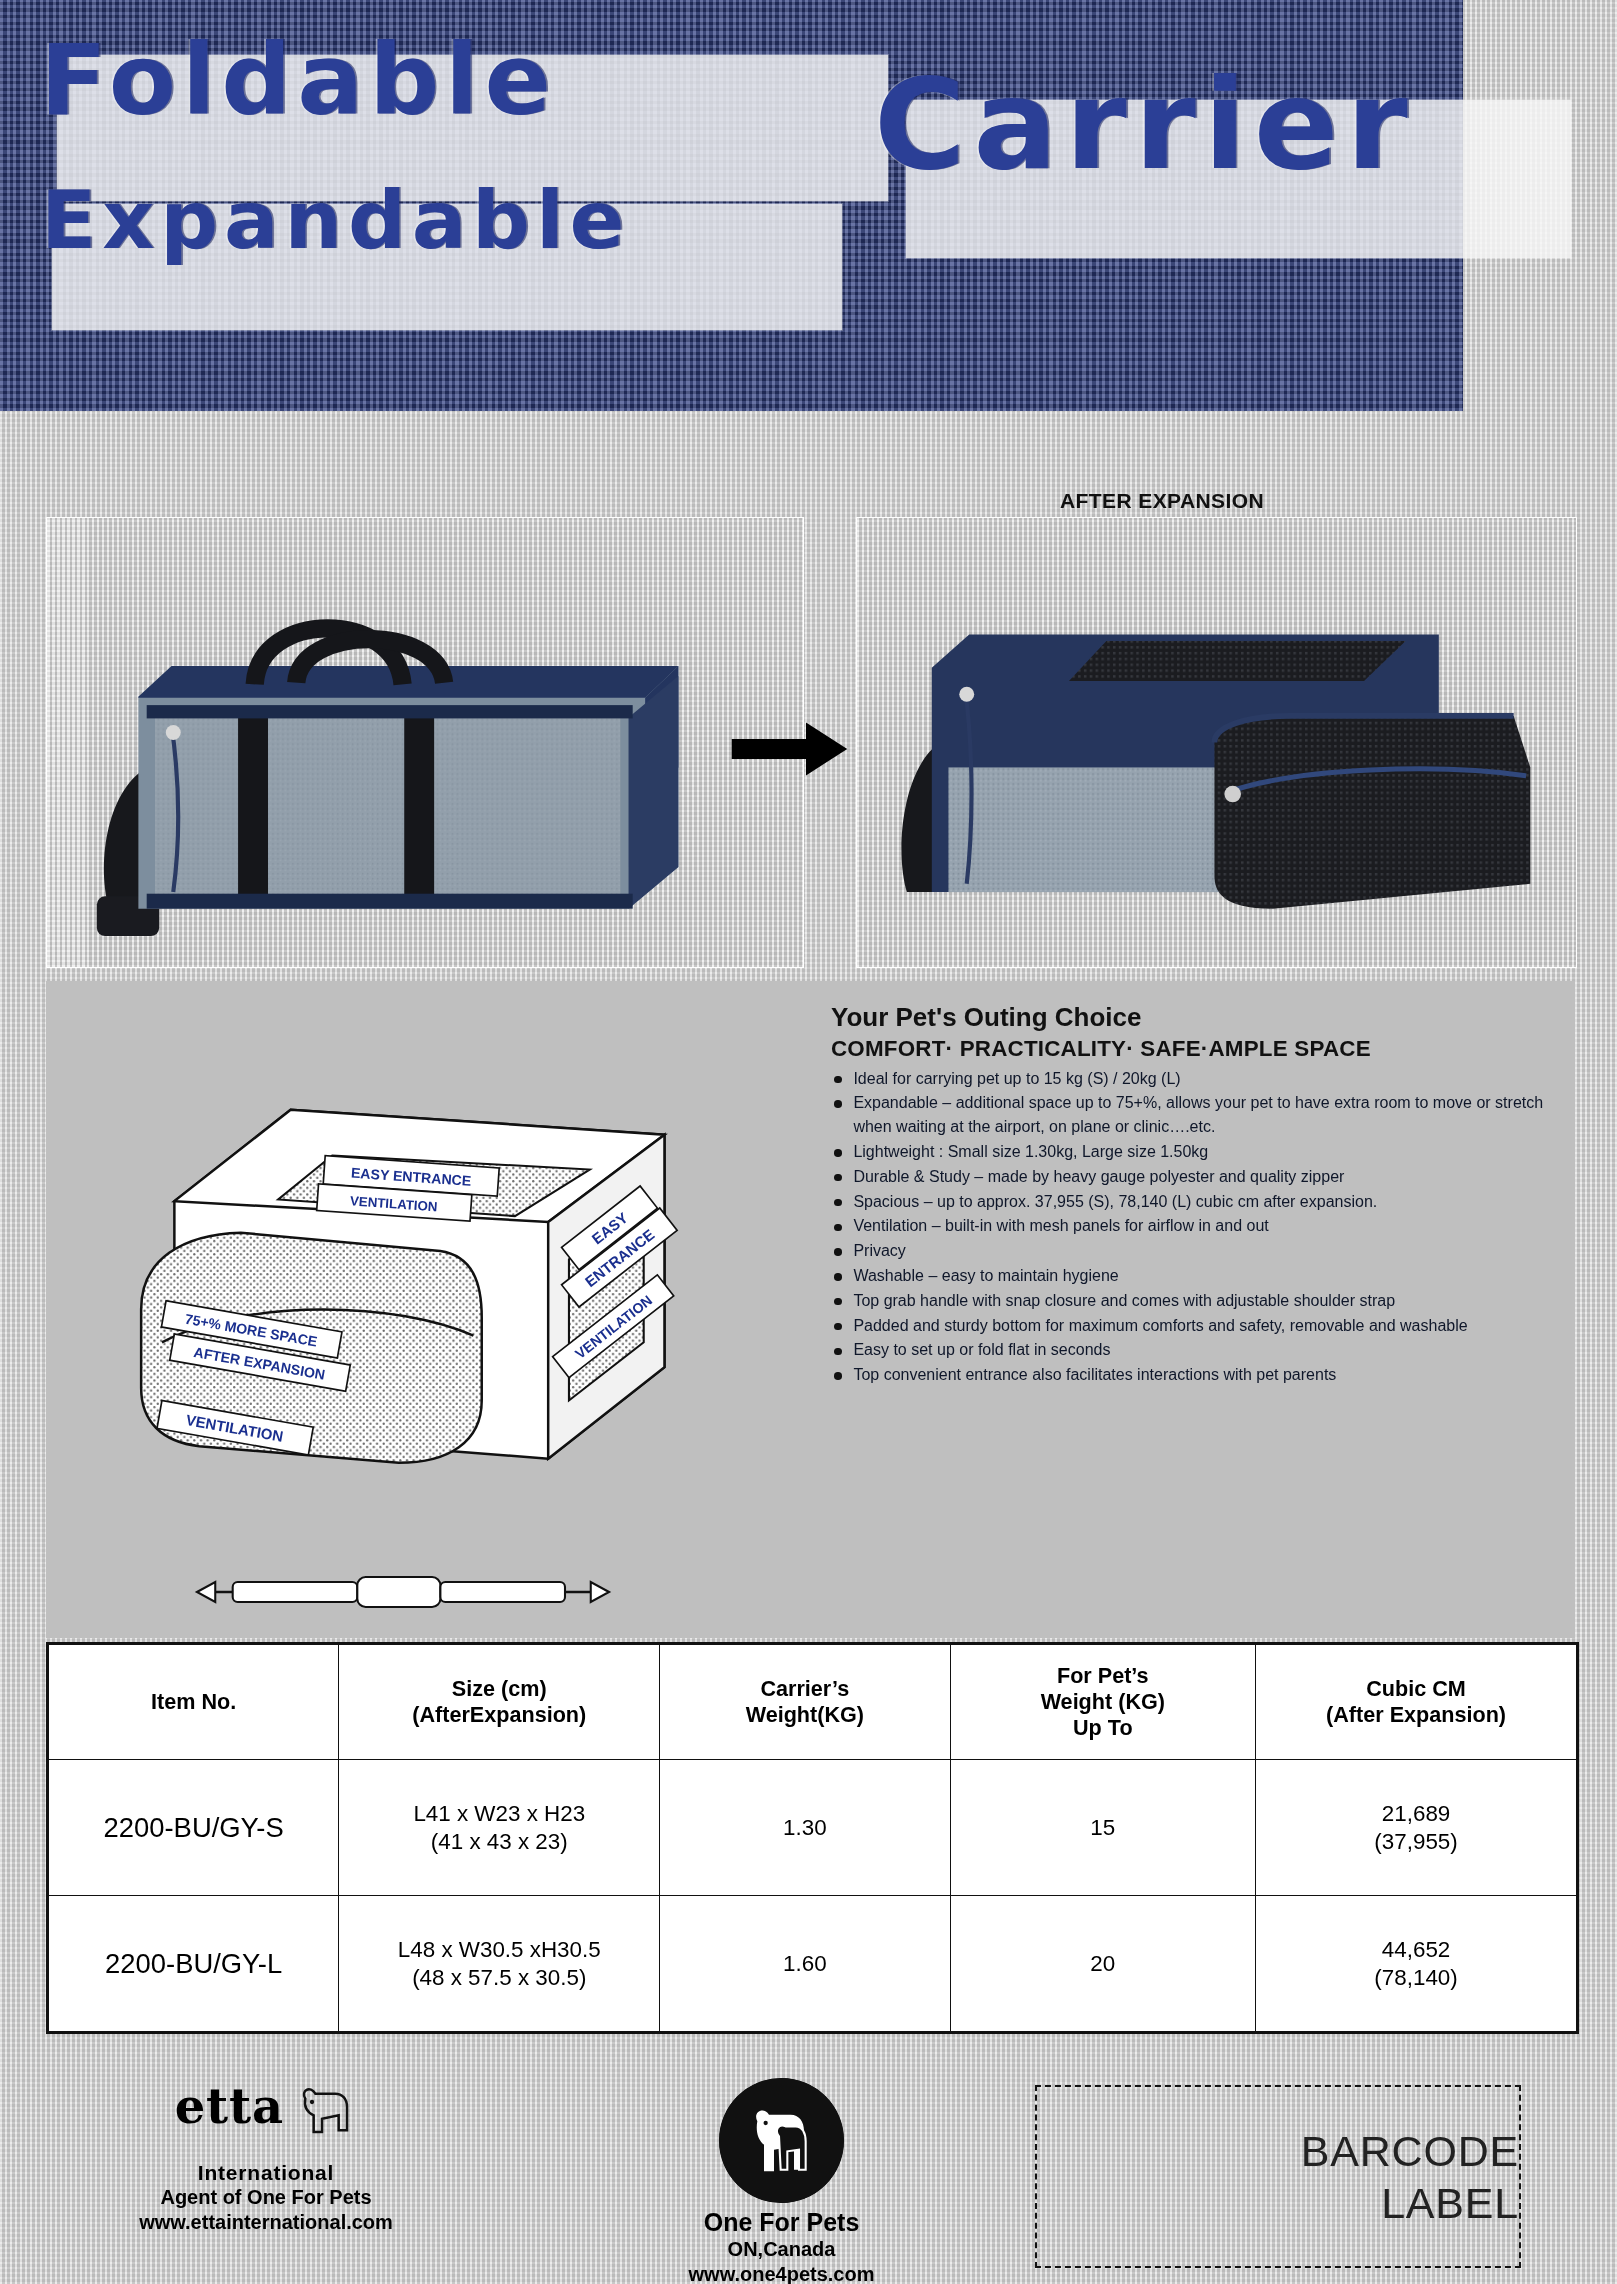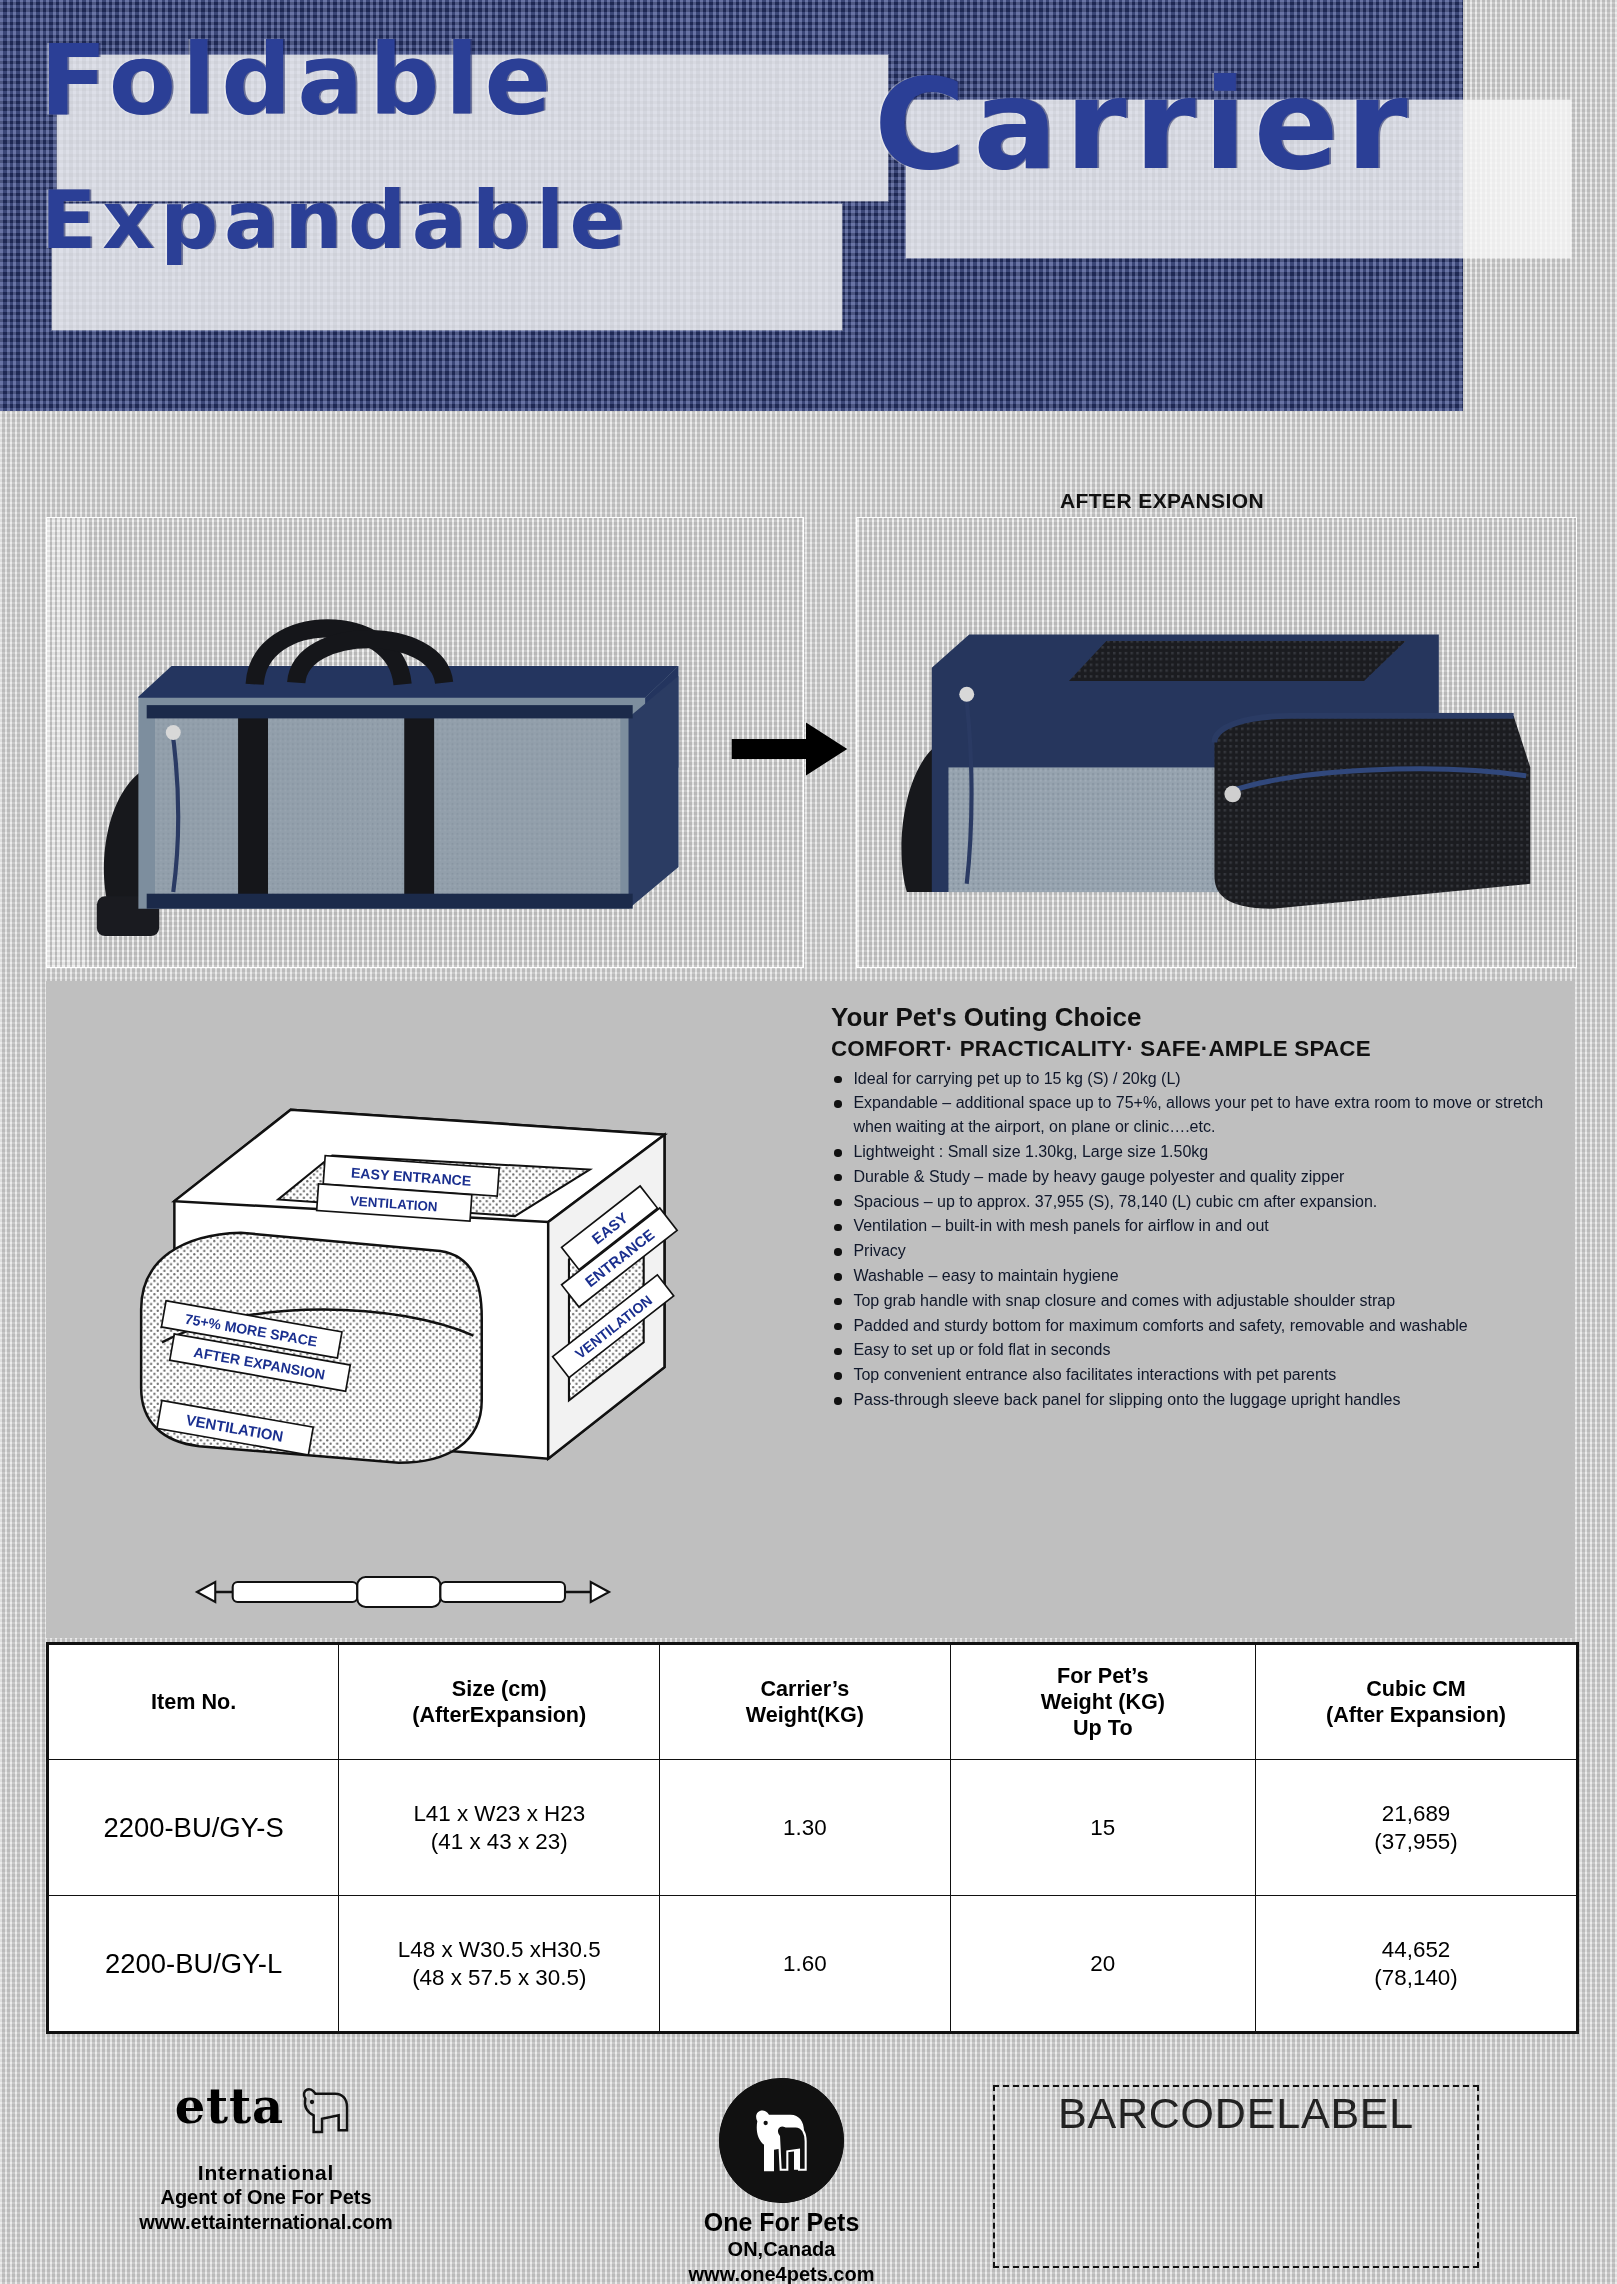--- a/index.html
+++ b/index.html
@@ -221,26 +221,26 @@
     line-height: 25px;
   }
   .one4-name {
     font-size: 25px;
     font-weight: bold;
     line-height: 29px;
     margin-top: 5px;
   }
   .barcode-box {
     position: absolute;
-    left: 993px; top: 2085px;
+    left: 1035px; top: 2085px;
     width: 482px; height: 179px;
     border: 2.5px dashed #111;
     display: flex;
-    flex-direction: row;
-    align-items: flex-start;
+    flex-direction: column;
+    align-items: flex-end;
     justify-content: center;
   }
   .barcode-text {
     font-size: 43px;
     color: #222;
     line-height: 52px;
     letter-spacing: 0.8px;
   }
 
   .logo-circle {
@@ -422,21 +422,20 @@
     <li>Lightweight : Small size 1.30kg, Large size 1.50kg</li>
     <li>Durable &amp; Study – made by heavy gauge polyester and quality zipper</li>
     <li>Spacious – up to approx. 37,955 (S), 78,140 (L) cubic cm after expansion.</li>
     <li>Ventilation – built-in with mesh panels for airflow in and out</li>
     <li>Privacy</li>
     <li>Washable – easy to maintain hygiene</li>
     <li>Top grab handle with snap closure and comes with adjustable shoulder strap</li>
     <li>Padded and sturdy bottom for maximum comforts and safety, removable and washable</li>
     <li>Easy to set up or fold flat in seconds</li>
     <li>Top convenient entrance also facilitates interactions with pet parents</li>
-    <li>Pass-through sleeve back panel for slipping onto the luggage upright handles</li>
   </ul>
 </div>
 
 <div class="table-wrap">
   <table class="spec">
     <thead>
       <tr>
         <th class="c1">Item No.</th>
         <th class="c2">
           <div>Size (cm)</div>

